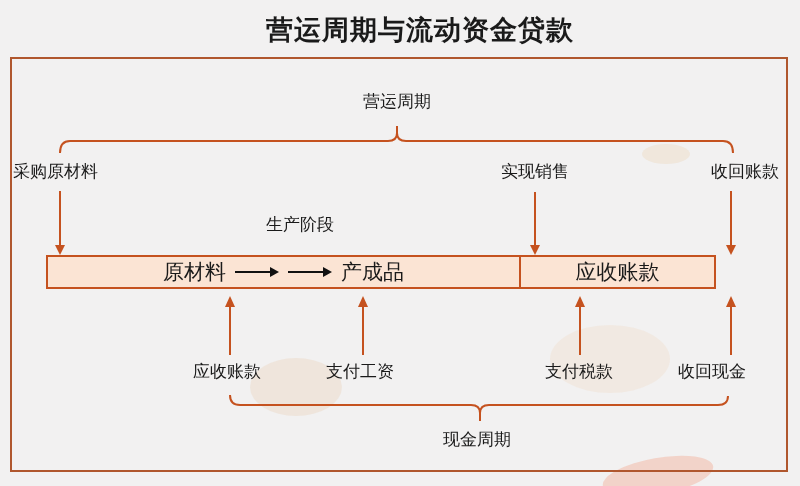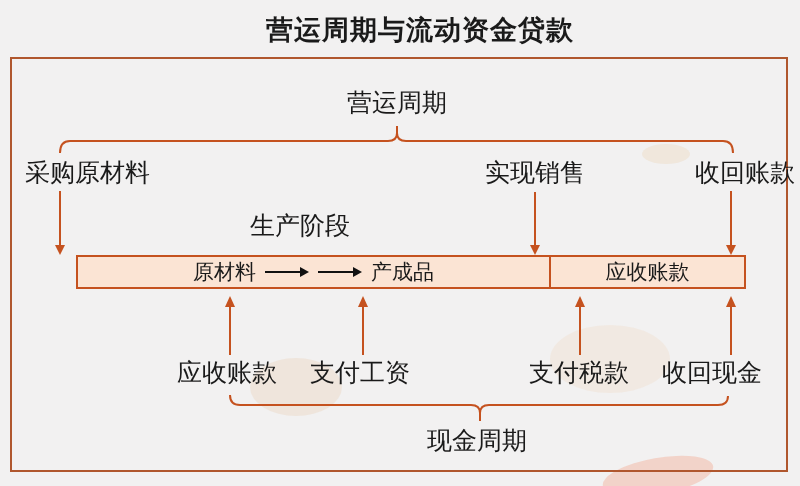--- a/index.html
+++ b/index.html
@@ -19,29 +19,29 @@
   .stage{position:relative;width:652px;height:486px;}
   .title{
     position:absolute;left:420px;top:12px;transform:translateX(-50%);
     font-size:27px;font-weight:bold;white-space:nowrap;letter-spacing:1px;
   }
   .frame{
     position:absolute;left:10px;top:57px;width:778px;height:415px;
     border:2px solid var(--box-border);box-sizing:border-box;
   }
   .lbl{
-    position:absolute;font-size:25px;font-weight:500;white-space:nowrap;
+    position:absolute;font-size:17px;font-weight:500;white-space:nowrap;
     transform:translateX(-50%);line-height:24px;
   }
   .lbl.left-align{transform:none;}
   .connector-svg{position:absolute;left:0;top:0;pointer-events:none;}
   .stroke-accent{stroke:var(--accent);stroke-width:2;fill:none;}
   .fill-accent{fill:var(--accent);stroke:none;}
   .bar{
-    position:absolute;left:76px;top:255px;width:670px;height:34px;
+    position:absolute;left:46px;top:255px;width:670px;height:34px;
     background:var(--bar-fill);border:2px solid var(--accent);
     box-sizing:border-box;display:flex;align-items:stretch;
   }
   .bar-seg-production{
     width:471px;display:flex;align-items:center;justify-content:center;gap:9px;
   }
   .bar-seg-receivable{
     flex:1;border-left:2px solid var(--accent);
     display:flex;align-items:center;justify-content:center;
   }
@@ -102,21 +102,21 @@
     </g>
     <g>
       <line class="stroke-accent" x1="731" y1="355" x2="731" y2="306"></line>
       <polygon class="fill-accent" points="726,307 736,307 731,296"></polygon>
     </g>
   </svg>
 
   <div class="lbl" style="left:397px;top:90px;">营运周期</div>
   <div class="lbl" style="left:477px;top:428px;">现金周期</div>
 
-  <div class="lbl left-align" style="left:25px;top:160px;">采购原材料</div>
+  <div class="lbl left-align" style="left:13px;top:160px;">采购原材料</div>
   <div class="lbl" style="left:535px;top:160px;">实现销售</div>
   <div class="lbl" style="left:723px;top:160px;margin-left:22px;">收回账款</div>
 
   <div class="lbl" style="left:300px;top:213px;">生产阶段</div>
 
   <div class="bar">
     <div class="bar-seg-production">
       <span class="bar-text">原材料</span>
       <svg class="flow-arrow" width="44" height="12" viewBox="0 0 44 12">
         <line x1="0" y1="6" x2="35" y2="6" stroke="#111" stroke-width="2"></line>

